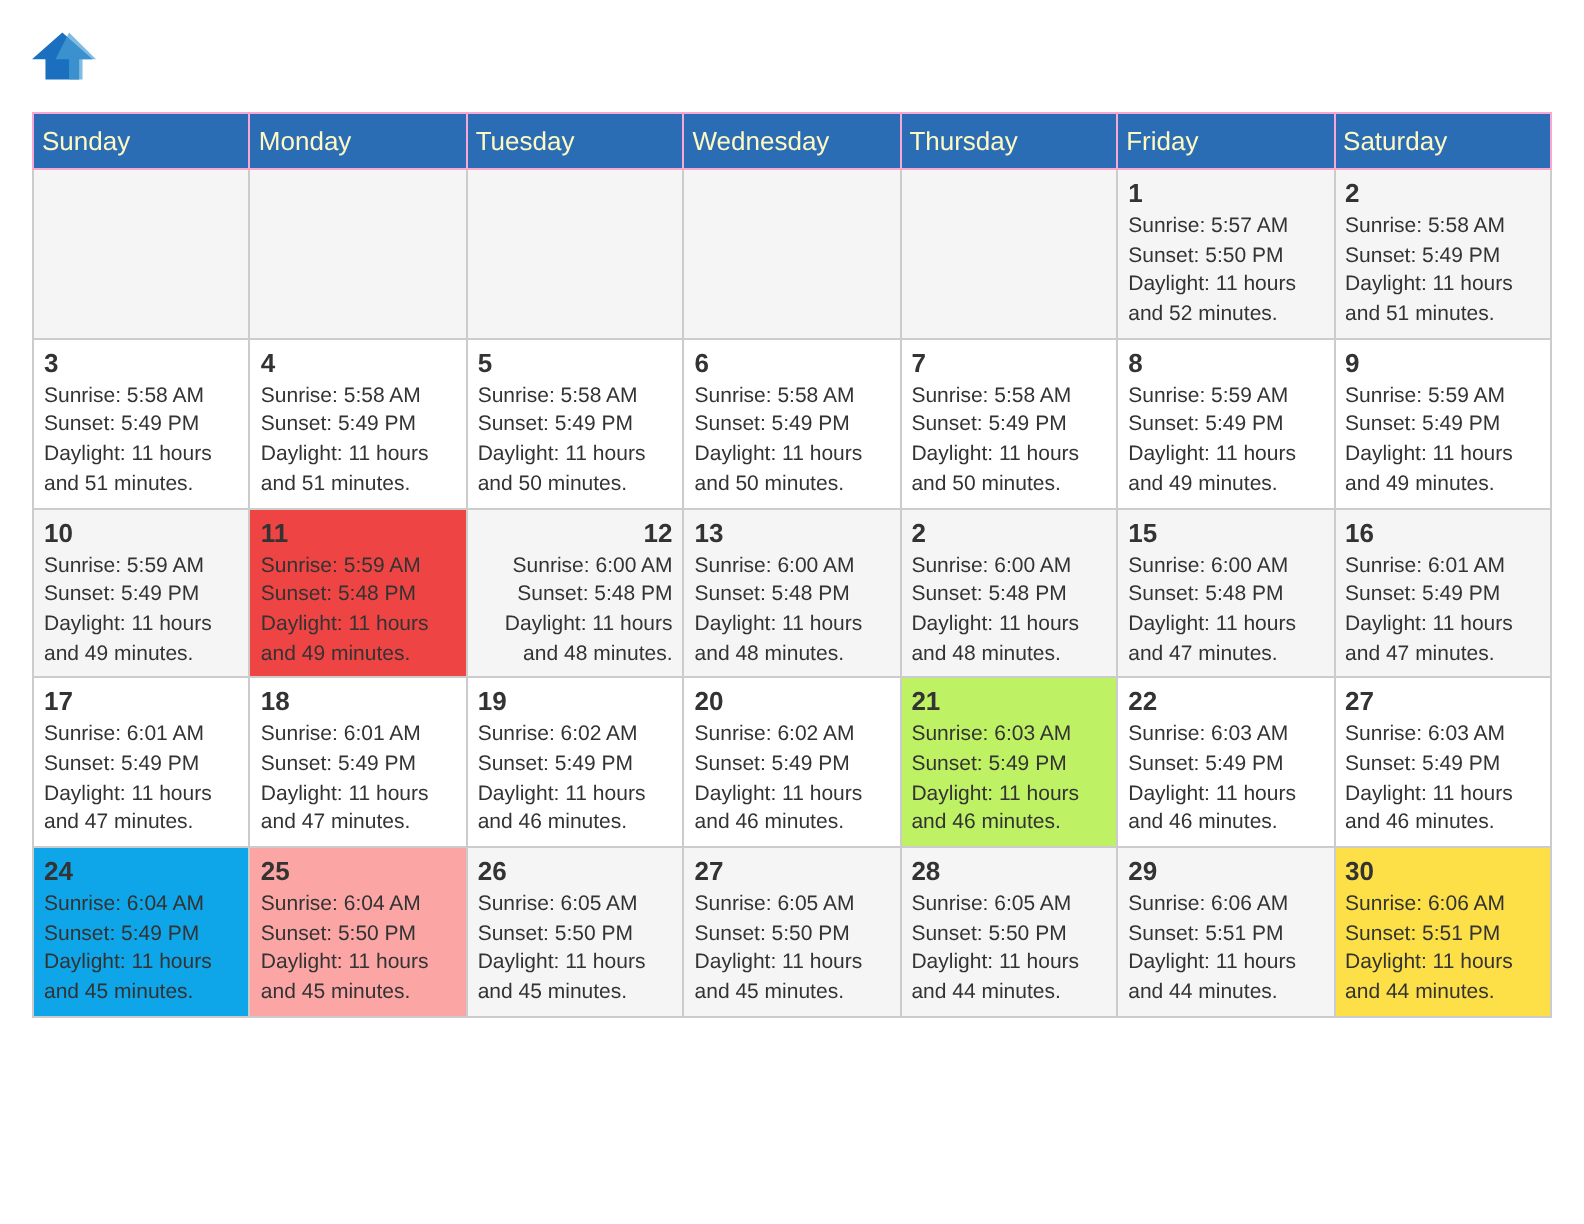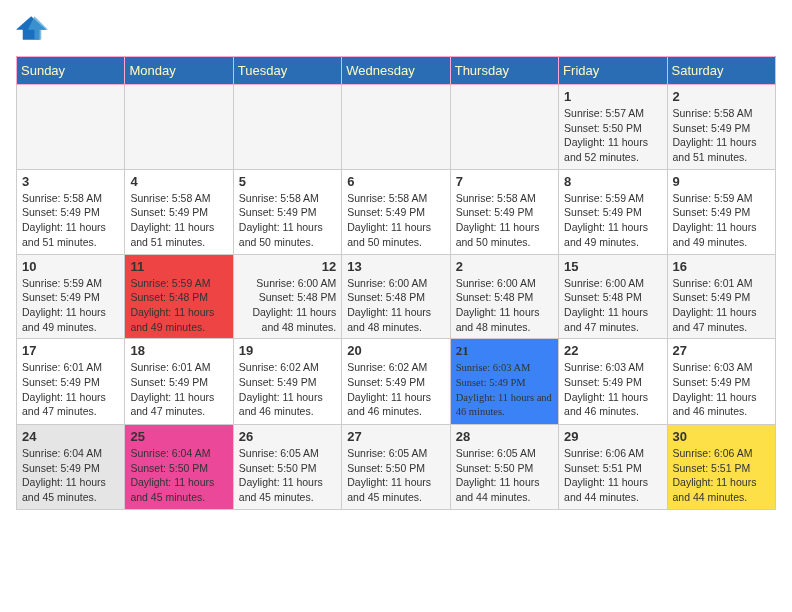--- a/index.html
+++ b/index.html
@@ -213,39 +213,39 @@
           <div class="day-info">Sunrise: 6:01 AM<br>Sunset: 5:49 PM<br>Daylight: 11 hours and 47 minutes.</div>
         </td>
         <td style="background: rgb(255, 255, 255);">
           <span class="day-num">19</span>
           <div class="day-info">Sunrise: 6:02 AM<br>Sunset: 5:49 PM<br>Daylight: 11 hours and 46 minutes.</div>
         </td>
         <td style="background: rgb(255, 255, 255);">
           <span class="day-num">20</span>
           <div class="day-info">Sunrise: 6:02 AM<br>Sunset: 5:49 PM<br>Daylight: 11 hours and 46 minutes.</div>
         </td>
-        <td style="background: #3b82f6; font-family: Liberation Serif, serif;">
+        <td style="background: #bef264;">
           <span class="day-num">21</span>
           <div class="day-info">Sunrise: 6:03 AM<br>Sunset: 5:49 PM<br>Daylight: 11 hours and 46 minutes.</div>
         </td>
         <td style="background: rgb(255, 255, 255);">
           <span class="day-num">22</span>
           <div class="day-info">Sunrise: 6:03 AM<br>Sunset: 5:49 PM<br>Daylight: 11 hours and 46 minutes.</div>
         </td>
         <td style="background: rgb(255, 255, 255);">
           <span class="day-num">27</span>
           <div class="day-info">Sunrise: 6:03 AM<br>Sunset: 5:49 PM<br>Daylight: 11 hours and 46 minutes.</div>
         </td>
       </tr>
       <tr>
-        <td style="background: #e5e5e5; margin-top: 17px;">
+        <td style="background: #0ea5e9; margin-top: 17px;">
           <span class="day-num">24</span>
           <div class="day-info">Sunrise: 6:04 AM<br>Sunset: 5:49 PM<br>Daylight: 11 hours and 45 minutes.</div>
         </td>
-        <td style="background: #ec4899;">
+        <td style="background: #fca5a5;">
           <span class="day-num">25</span>
           <div class="day-info">Sunrise: 6:04 AM<br>Sunset: 5:50 PM<br>Daylight: 11 hours and 45 minutes.</div>
         </td>
         <td style="background: rgb(245, 245, 245);">
           <span class="day-num">26</span>
           <div class="day-info">Sunrise: 6:05 AM<br>Sunset: 5:50 PM<br>Daylight: 11 hours and 45 minutes.</div>
         </td>
         <td style="background: rgb(245, 245, 245); margin-top: 16px;">
           <span class="day-num">27</span>
           <div class="day-info">Sunrise: 6:05 AM<br>Sunset: 5:50 PM<br>Daylight: 11 hours and 45 minutes.</div>

